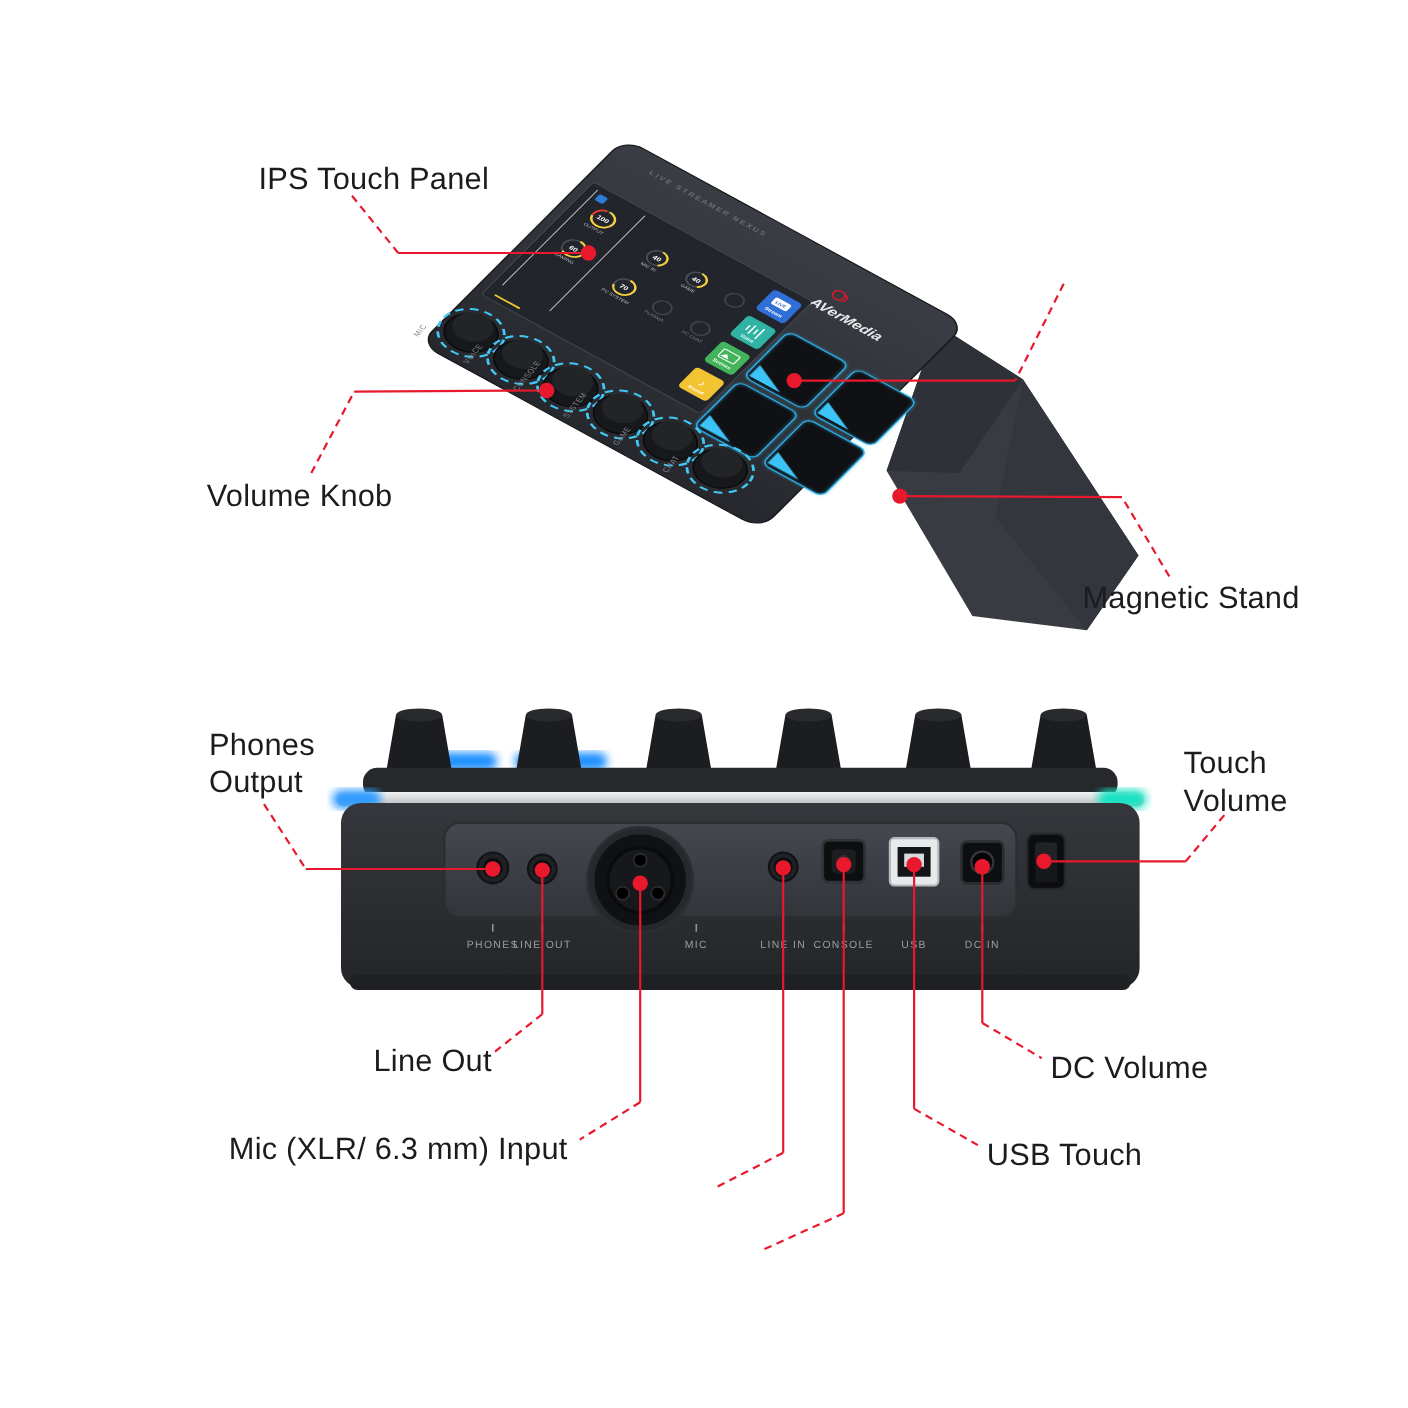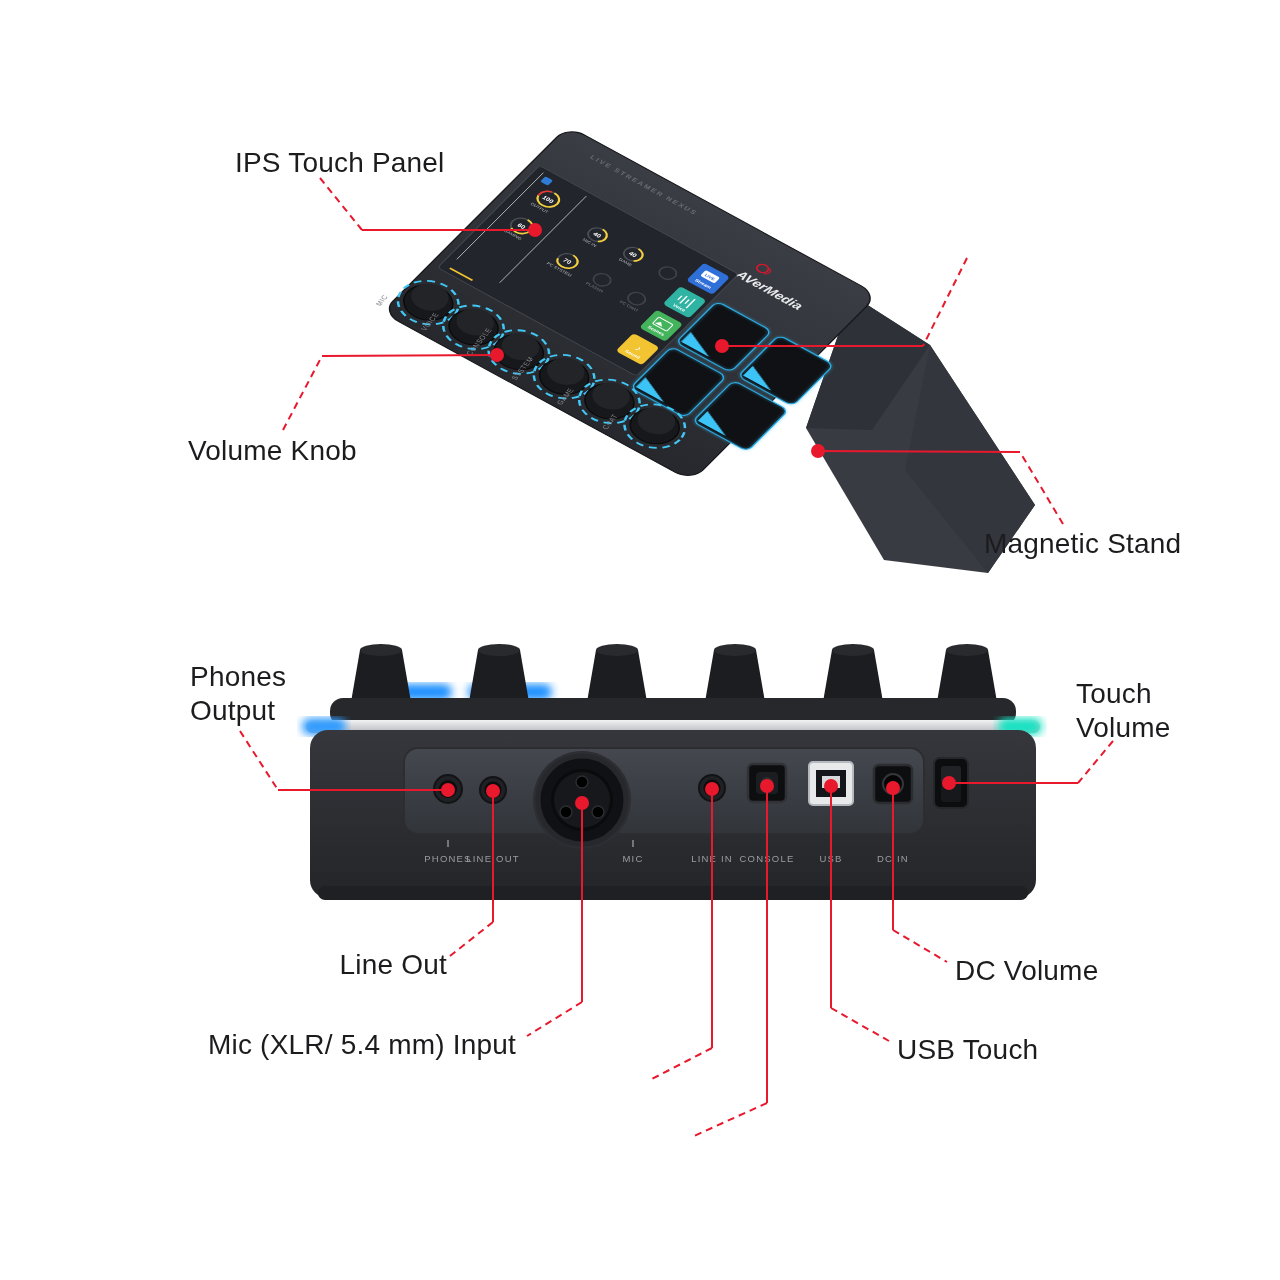--- a/index.html
+++ b/index.html
@@ -401,17 +401,17 @@
 <div class="callout" style="left:190px;top:660px;">
   <div>Phones</div>
   <div>Output</div>
 </div>
 <div class="callout" style="left:1076px;top:677px;">
   <div>Touch</div>
   <div>Volume</div>
 </div>
 
 <div class="callout r" style="left:247px;top:948px;width:200px;">Line Out</div>
-<div class="callout r" style="left:116px;top:1028px;width:400px;">Mic (XLR/ 5.4 mm) Input</div>
+<div class="callout r" style="left:116px;top:1028px;width:400px;">Mic (XLR/ 6.3 mm) Input</div>
 <div class="callout" style="left:897px;top:1033px;">USB Touch</div>
 <div class="callout" style="left:955px;top:954px;">DC Volume</div>
 
 </div>
 
 </body></html>

